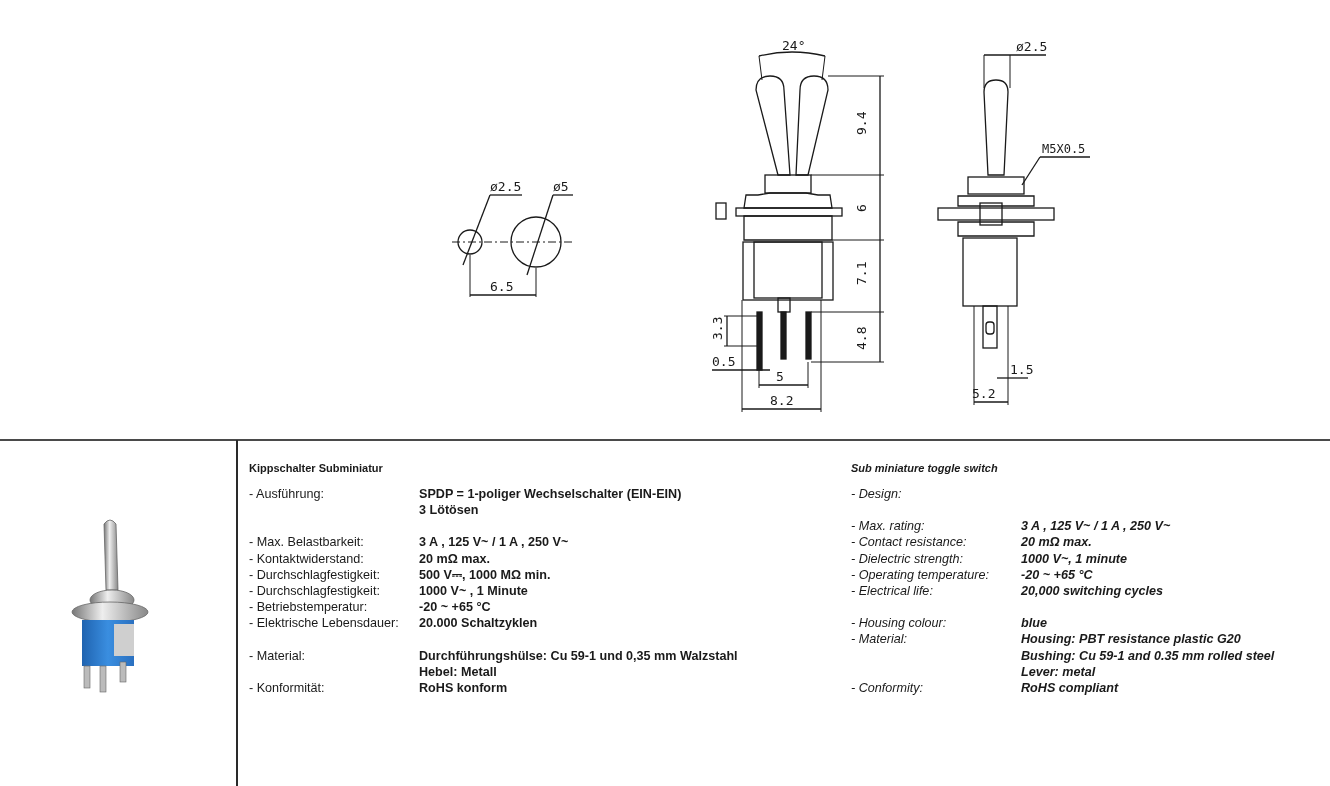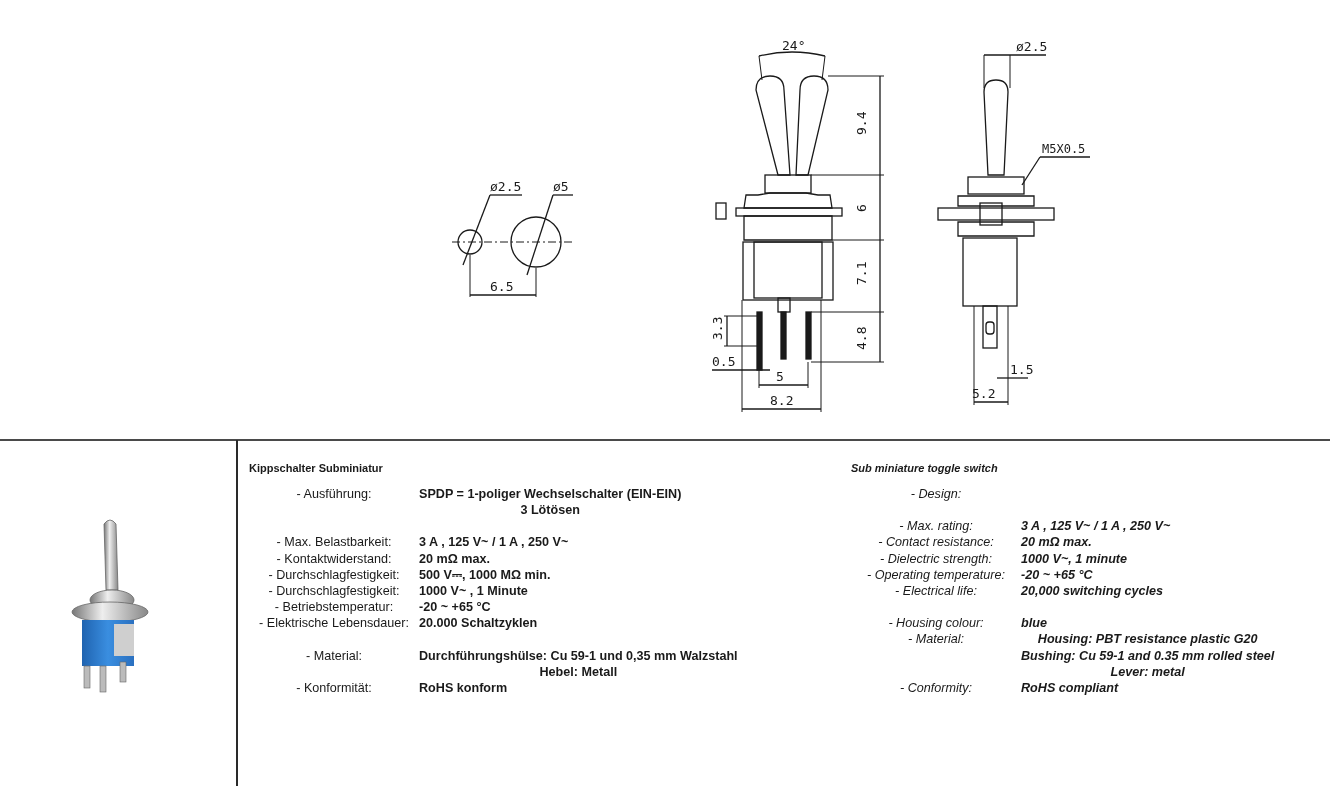--- a/index.html
+++ b/index.html
@@ -5,21 +5,21 @@
     html, body { margin:0; padding:0; background:#ffffff; }
     body { width:1330px; height:786px; position:relative; overflow:hidden; font-family:"Liberation Sans", sans-serif; color:#1a1a1a; }
     .drawing { position:absolute; left:0; top:0; width:1330px; height:440px; }
     .hline { position:absolute; left:0; top:439px; width:1330px; height:2px; background:#4a4a4a; }
     .vline { position:absolute; left:236px; top:440px; width:2px; height:346px; background:#2a2a2a; }
     .photo { position:absolute; left:62px; top:512px; width:90px; height:196px; }
     .col { position:absolute; top:458px; font-size:12.6px; line-height:16.2px; }
     .col.de { left:249px; }
     .col.en { left:835px; font-style:italic;margin-left:16px; }
     .title { font-size:11px; font-weight:bold; margin:0 0 8px 0; line-height:20px; }
-    .row { display:flex;text-align:center; }
+    .row { display:flex; }
     .lbl { width:170px; flex:0 0 auto; white-space:nowrap; }
     .col.en .lbl { width:170px; }
     .val { white-space:nowrap;font-weight:bold; }
     .gap { height:16px; }
     svg text { font-family:"DejaVu Sans Mono", monospace; }
   </style>
 </head>
 <body>
 
 <div class="drawing">

